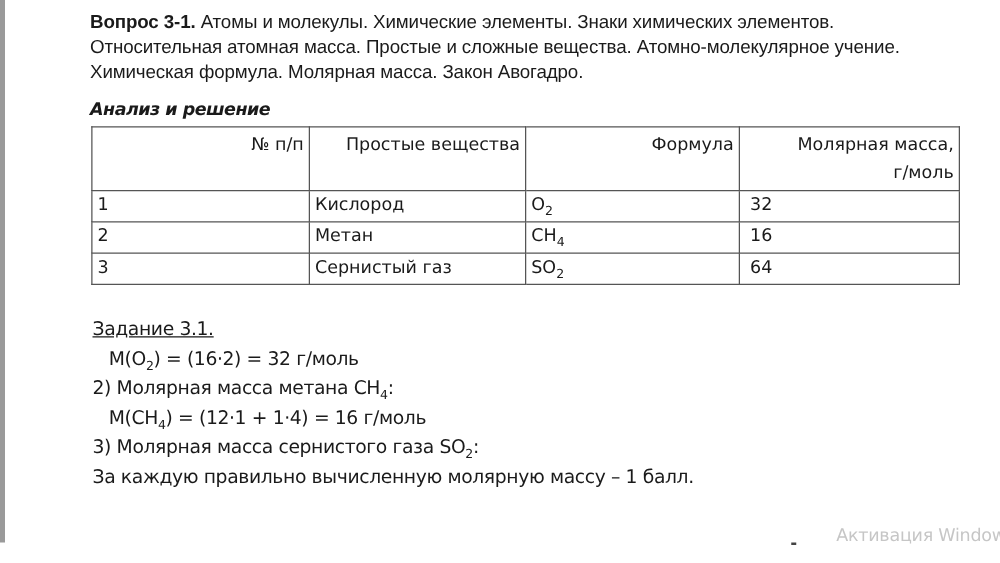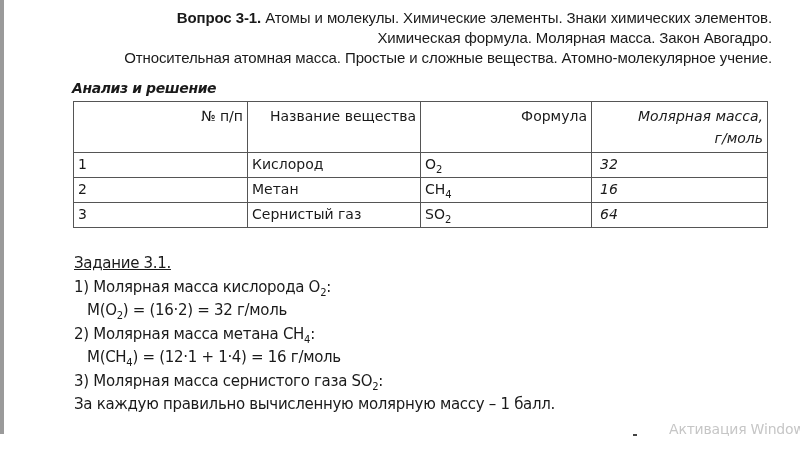--- a/index.html
+++ b/index.html
@@ -21,21 +21,20 @@
       width: 4px; height: 434px;
       background: #9a9a9a;
     }
     .heading {
       position: absolute;
       left: 72px; top: 8px;
       width: 700px;
       font-size: 15px;
       line-height: 20px;
       letter-spacing: -0.1px;
-      text-align: right;
     }
     .heading b { font-weight: bold; }
     .analysis {
       position: absolute;
       left: 72px; top: 80px;
       font-size: 14px;
       font-weight: bold;
       font-style: italic;
       font-family: "DejaVu Sans", sans-serif;
       letter-spacing: -0.4px;
@@ -51,21 +50,21 @@
       border: 1.5px solid #555;
       padding: 0 4px;
       vertical-align: top;
       line-height: 22px;
     }
     table.data tr.head td { height: 47px; padding-top: 3px; text-align: right; }
     table.data tr.row td { height: 24px; line-height: 23px; }
     table.data td.c1 { width: 165px; }
     table.data td.c2 { width: 164px; }
     table.data td.c3 { width: 162px; }
-    table.data td.c4 { width: 163px; font-style: italic; }
+    table.data td.c4 { width: 163px; }
     table.data td.val { padding-left: 8px; }
     sub { font-size: 10px; vertical-align: -4px; line-height: 0; }
     .task {
       position: absolute;
       left: 74px; top: 252px;
       font-family: "DejaVu Sans", sans-serif;
       font-size: 15px;
       line-height: 23.5px;
       letter-spacing: -0.3px;
     }
@@ -87,31 +86,31 @@
       background: #444;
     }
   </style>
 </head>
 <body>
 
 <div class="left-bar"></div>
 
 <div class="heading">
   <div><b>Вопрос 3-1.</b><span> Атомы и молекулы. Химические элементы. Знаки химических элементов.</span></div>
+  <div>Относительная атомная масса. Простые и сложные вещества. Атомно-молекулярное учение.</div>
   <div>Химическая формула. Молярная масса. Закон Авогадро.</div>
-  <div>Относительная атомная масса. Простые и сложные вещества. Атомно-молекулярное учение.</div>
 </div>
 
 <div class="analysis">Анализ и решение</div>
 
 <table class="data">
   <tbody>
       <tr class="head">
     <td class="c1">№ п/п</td>
-    <td class="c2">Название вещества</td>
+    <td class="c2">Простые вещества</td>
     <td class="c3">Формула</td>
     <td class="c4">
           <div>Молярная масса,</div>
           <div>г/моль</div>
         </td>
   </tr>
   <tr class="row">
     <td class="c1">1</td>
     <td class="c2">Кислород</td>
     <td class="c3"><span>O</span><sub>2</sub></td>
@@ -128,21 +127,20 @@
     <td class="c2">Сернистый газ</td>
     <td class="c3"><span>SO</span><sub>2</sub></td>
     <td class="c4 val">64</td>
   </tr>
 </tbody>
   </table>
 
 <div class="task">
   <div class="title">Задание 3.1.</div>
 
-  <div><span>1) Молярная масса кислорода O</span><sub>2</sub><span>:</span></div>
   <div class="indent"><span>M(O</span><sub>2</sub><span>) = (16·2) = 32 г/моль</span></div>
 
   <div><span>2) Молярная масса метана CH</span><sub>4</sub><span>:</span></div>
   <div class="indent"><span>M(CH</span><sub>4</sub><span>) = (12·1 + 1·4) = 16 г/моль</span></div>
 
   <div><span>3) Молярная масса сернистого газа SO</span><sub>2</sub><span>:</span></div>
 
   <div>За каждую правильно вычисленную молярную массу – 1 балл.</div>
 </div>
 

